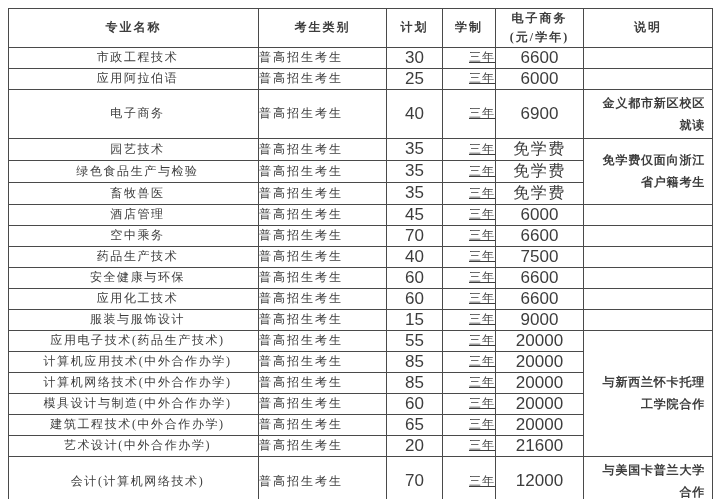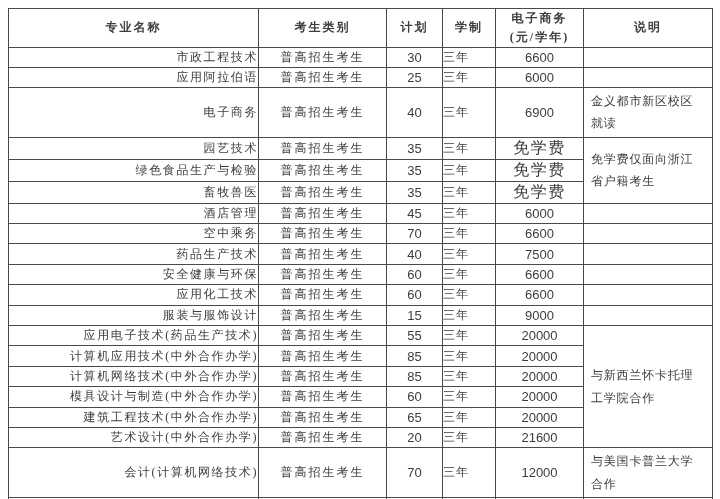--- a/index.html
+++ b/index.html
@@ -35,48 +35,49 @@
   .admissions tbody tr { height: 20.4px; }
   .admissions tbody tr.tall { height: 41.5px; }
   .admissions th {
     font-weight: bold;
     text-align: center;
     letter-spacing: 2px;
     white-space: pre-line;
     line-height: 1.55;
   }
   td.cell-major {
-    text-align: right;
+    text-align: center;
     padding-left: 8px;
     letter-spacing: 1.6px;
     white-space: nowrap;
   }
   td.cell-category {
-    text-align: center;
     letter-spacing: 2px;
   }
   td.cell-plan, td.cell-fee {
     text-align: center;
     font-family: "Liberation Sans", "DejaVu Sans", sans-serif;
-    font-size: 13px;
+    font-size: 17px;
   }
   td.cell-fee.cjk {
     font-family: "Liberation Serif", "DejaVu Serif", serif;
     font-size: 16px;
     letter-spacing: 1.5px;
   }
   td.cell-duration {
-    text-align: left;
+    text-align: right;
     letter-spacing: 1px;
+    text-decoration: underline;
   }
   td.cell-note {
-    text-align: left;
+    text-align: right;
     padding: 2px 7px;
     letter-spacing: 0.8px;
     line-height: 1.85;
+    font-weight: bold;
   }
 </style>
 </head>
 <body>
 
 <table class="admissions">
   <colgroup>
     <col style="width:250px">
     <col style="width:128px">
     <col style="width:56px">

